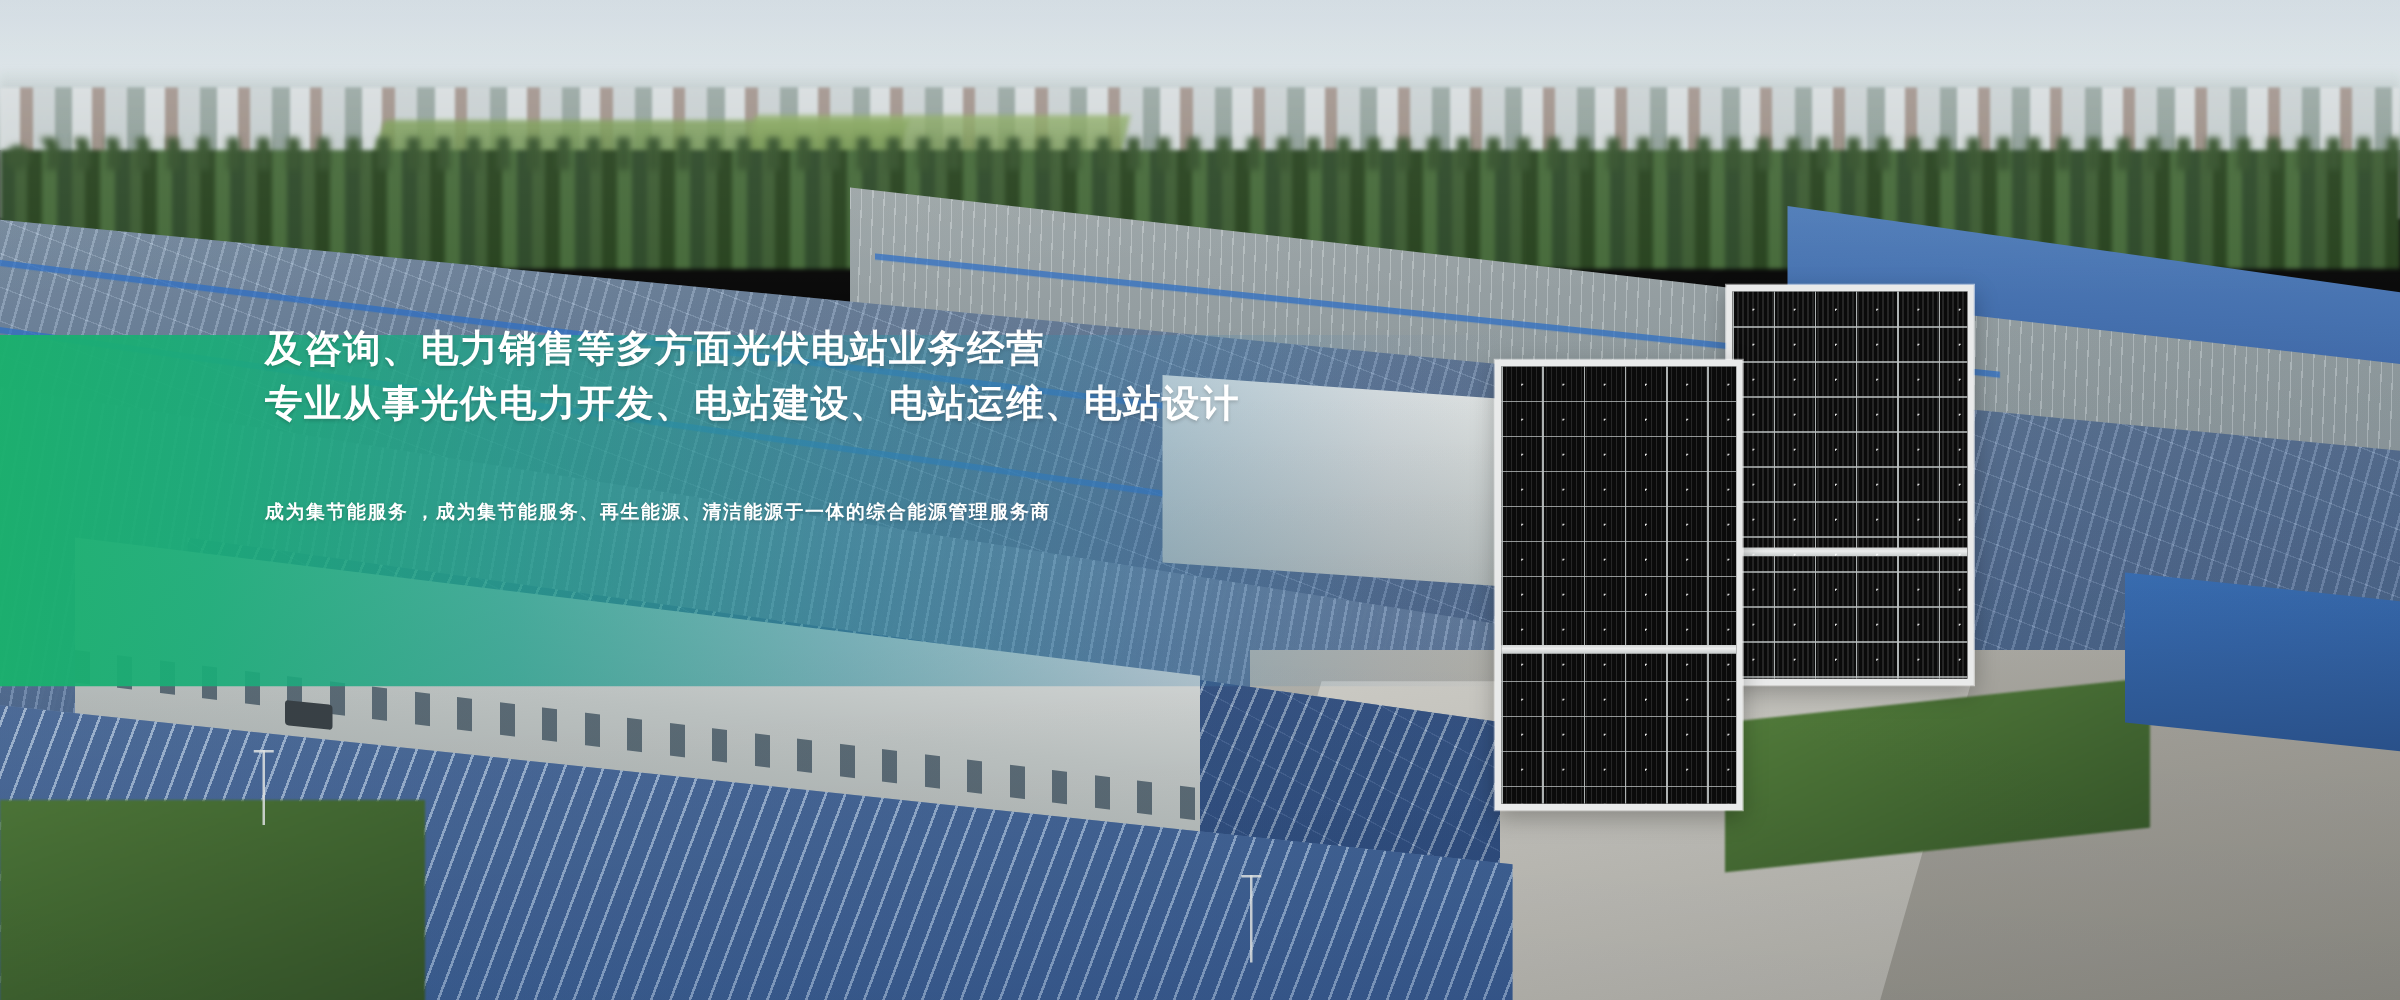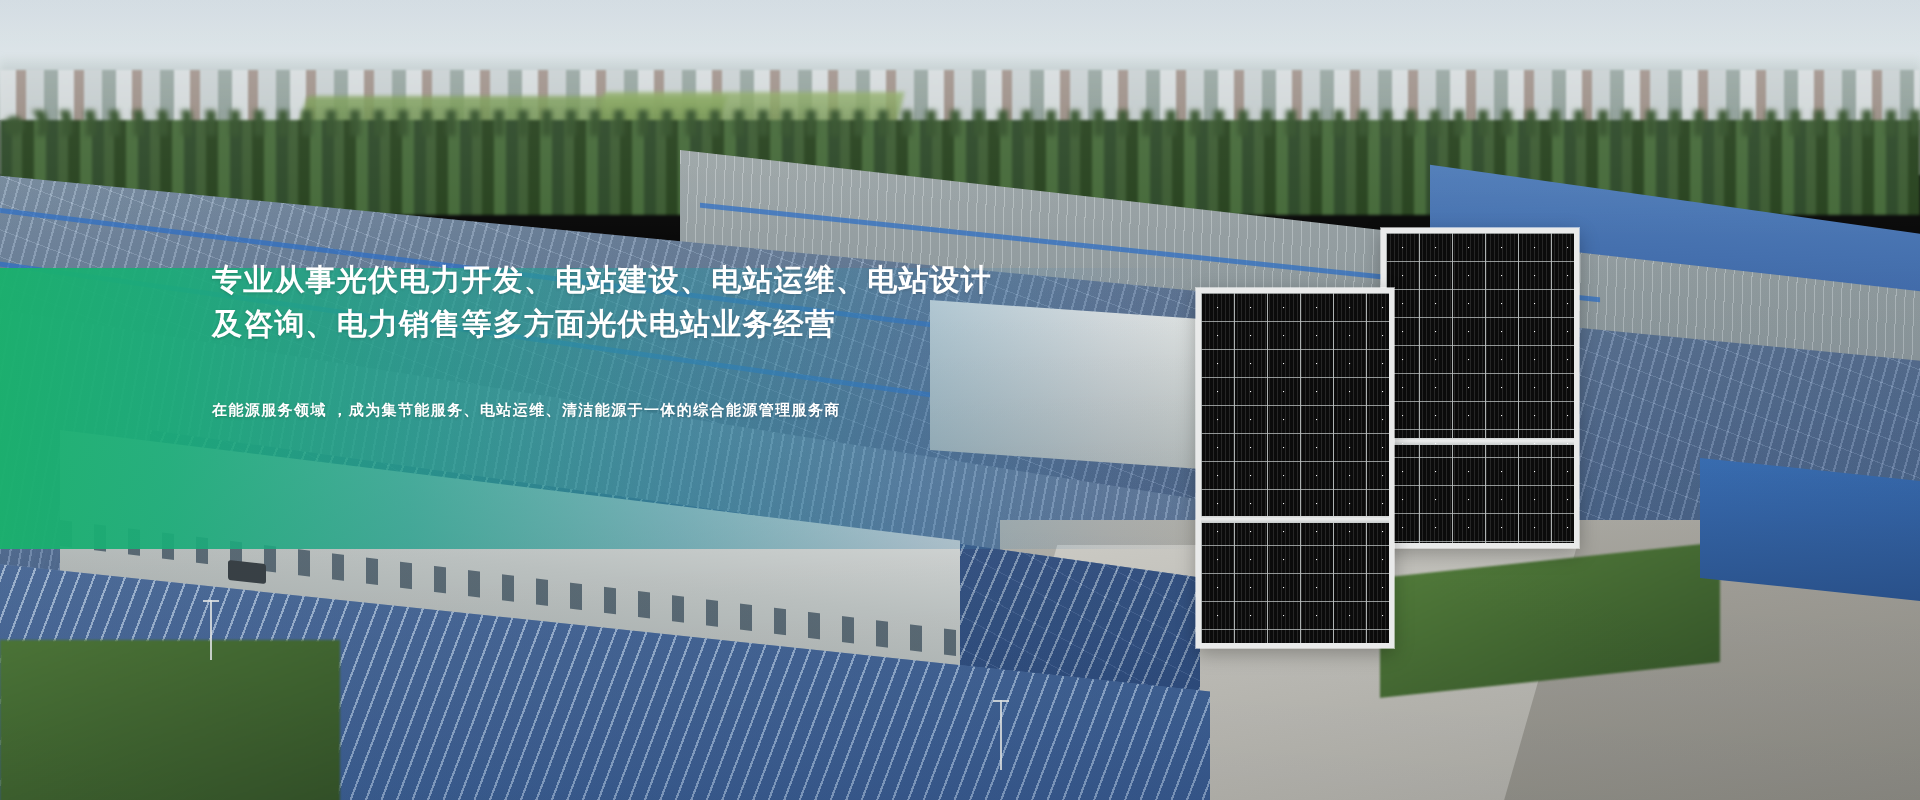--- a/index.html
+++ b/index.html
@@ -308,23 +308,23 @@
     <div class="pole" style="left:1000px;top:700px;height:70px;"></div>
     <div class="pole" style="left:1440px;top:370px;height:60px;"></div>
     <div class="pole" style="left:1510px;top:390px;height:55px;"></div>
 
     <div class="grade"></div>
   </div>
 
   <div class="overlay-band"></div>
 
   <div class="text-block">
+    <div class="headline">及咨询、电力销售等多方面光伏电站业务经营</div>
     <div class="headline">专业从事光伏电力开发、电站建设、电站运维、电站设计</div>
-    <div class="headline">及咨询、电力销售等多方面光伏电站业务经营</div>
-    <div class="subtitle">在能源服务领域 ，成为集节能服务、电站运维、清洁能源于一体的综合能源管理服务商</div>
+    <div class="subtitle">成为集节能服务 ，成为集节能服务、再生能源、清洁能源于一体的综合能源管理服务商</div>
   </div>
 
   <div class="panel panel-back">
     <div class="cells">
       <div class="split"></div>
     </div>
   </div>
 
   <div class="panel panel-front">
     <div class="cells">

